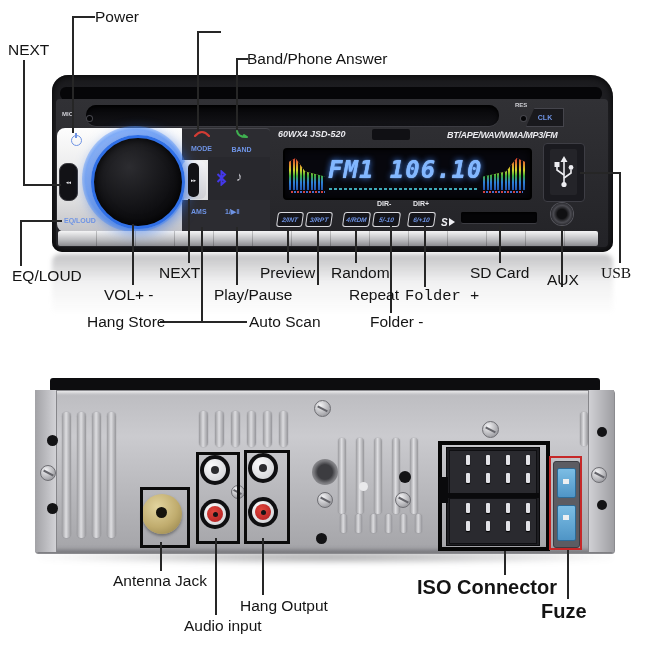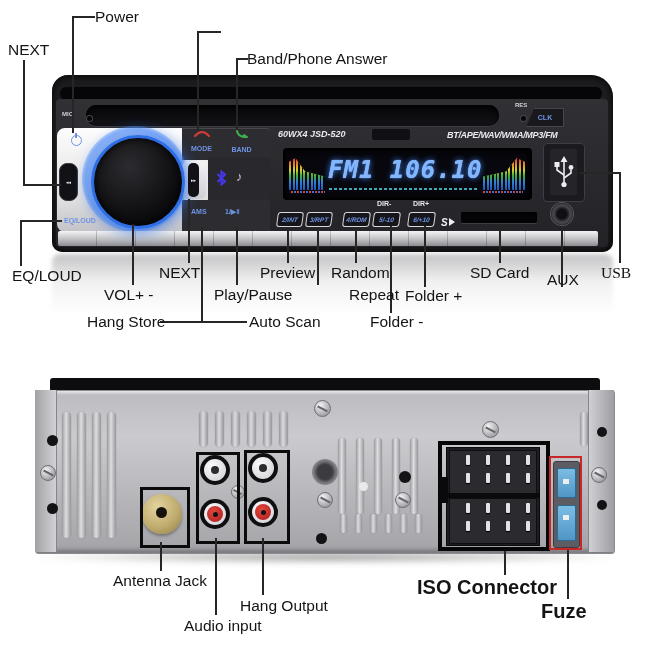--- a/index.html
+++ b/index.html
@@ -200,21 +200,21 @@
   <div class="cl" style="left:355px;top:228px;width:2px;height:35px;"></div>
 
   <div class="lbl" style="left:87px;top:313px;">Hang Store</div>
   <div class="lbl" style="left:249px;top:313px;">Auto Scan</div>
   <div class="cl" style="left:160px;top:321px;width:87px;height:2px;"></div>
   <div class="cl" style="left:201px;top:227px;width:2px;height:96px;"></div>
 
   <div class="lbl" style="left:370px;top:313px;">Folder -</div>
   <div class="cl" style="left:390px;top:226px;width:2px;height:87px;"></div>
 
-  <div class="lbl" style="left:405px;top:287px;">Folder +</div>
+  <div class="lbl" style="left:405px;top:287px;font-family:Liberation Mono, monospace;">Folder +</div>
   <div class="cl" style="left:424px;top:226px;width:2px;height:61px;"></div>
 
   <div class="lbl" style="left:470px;top:264px;">SD Card</div>
   <div class="cl" style="left:499px;top:226px;width:2px;height:37px;"></div>
 
   <div class="lbl" style="left:547px;top:271px;">AUX</div>
   <div class="cl" style="left:561px;top:226px;width:2px;height:61px;"></div>
 
   <div class="lbl" style="left:601px;top:264px;font-family:Liberation Serif, serif;">USB</div>
   <div class="cl" style="left:580px;top:172px;width:41px;height:2px;"></div>

